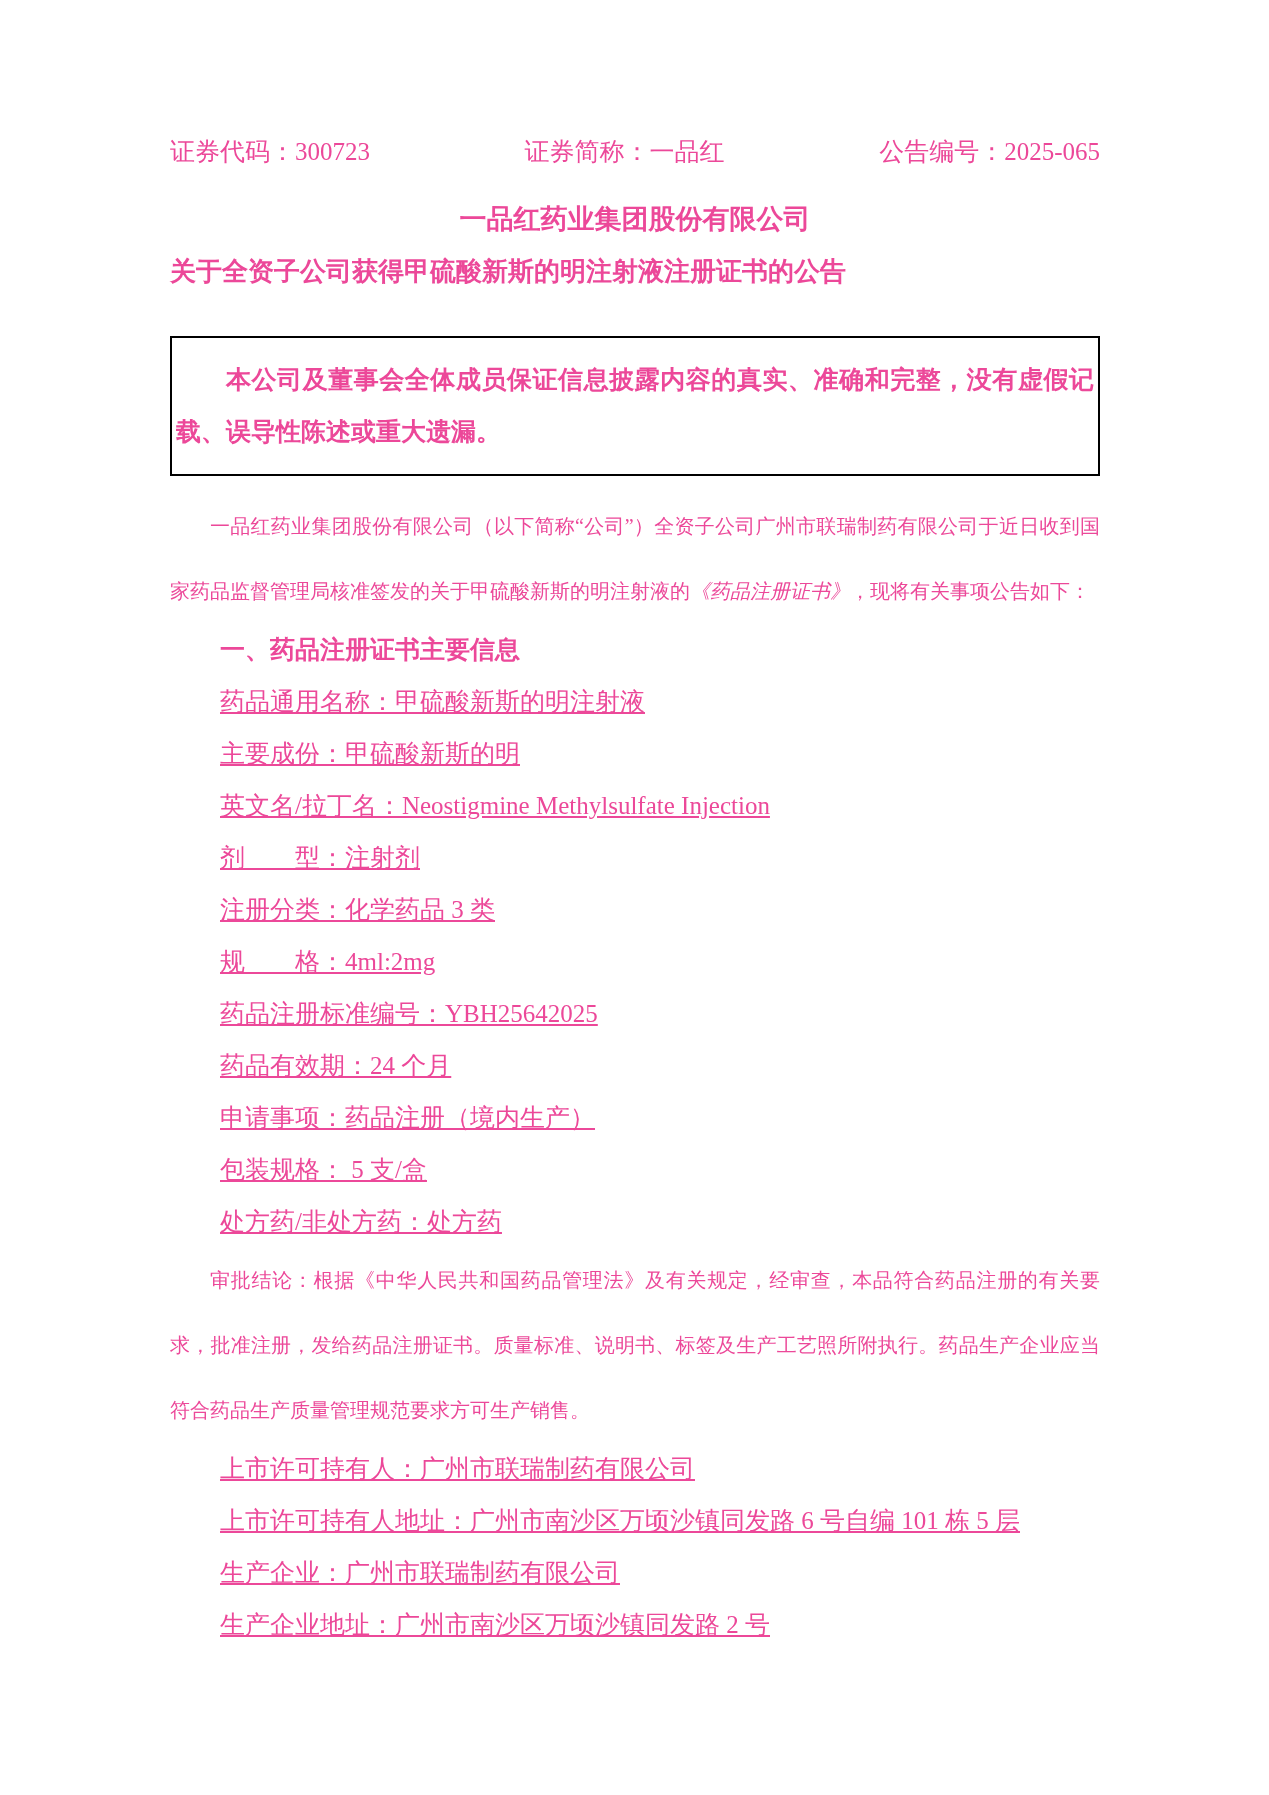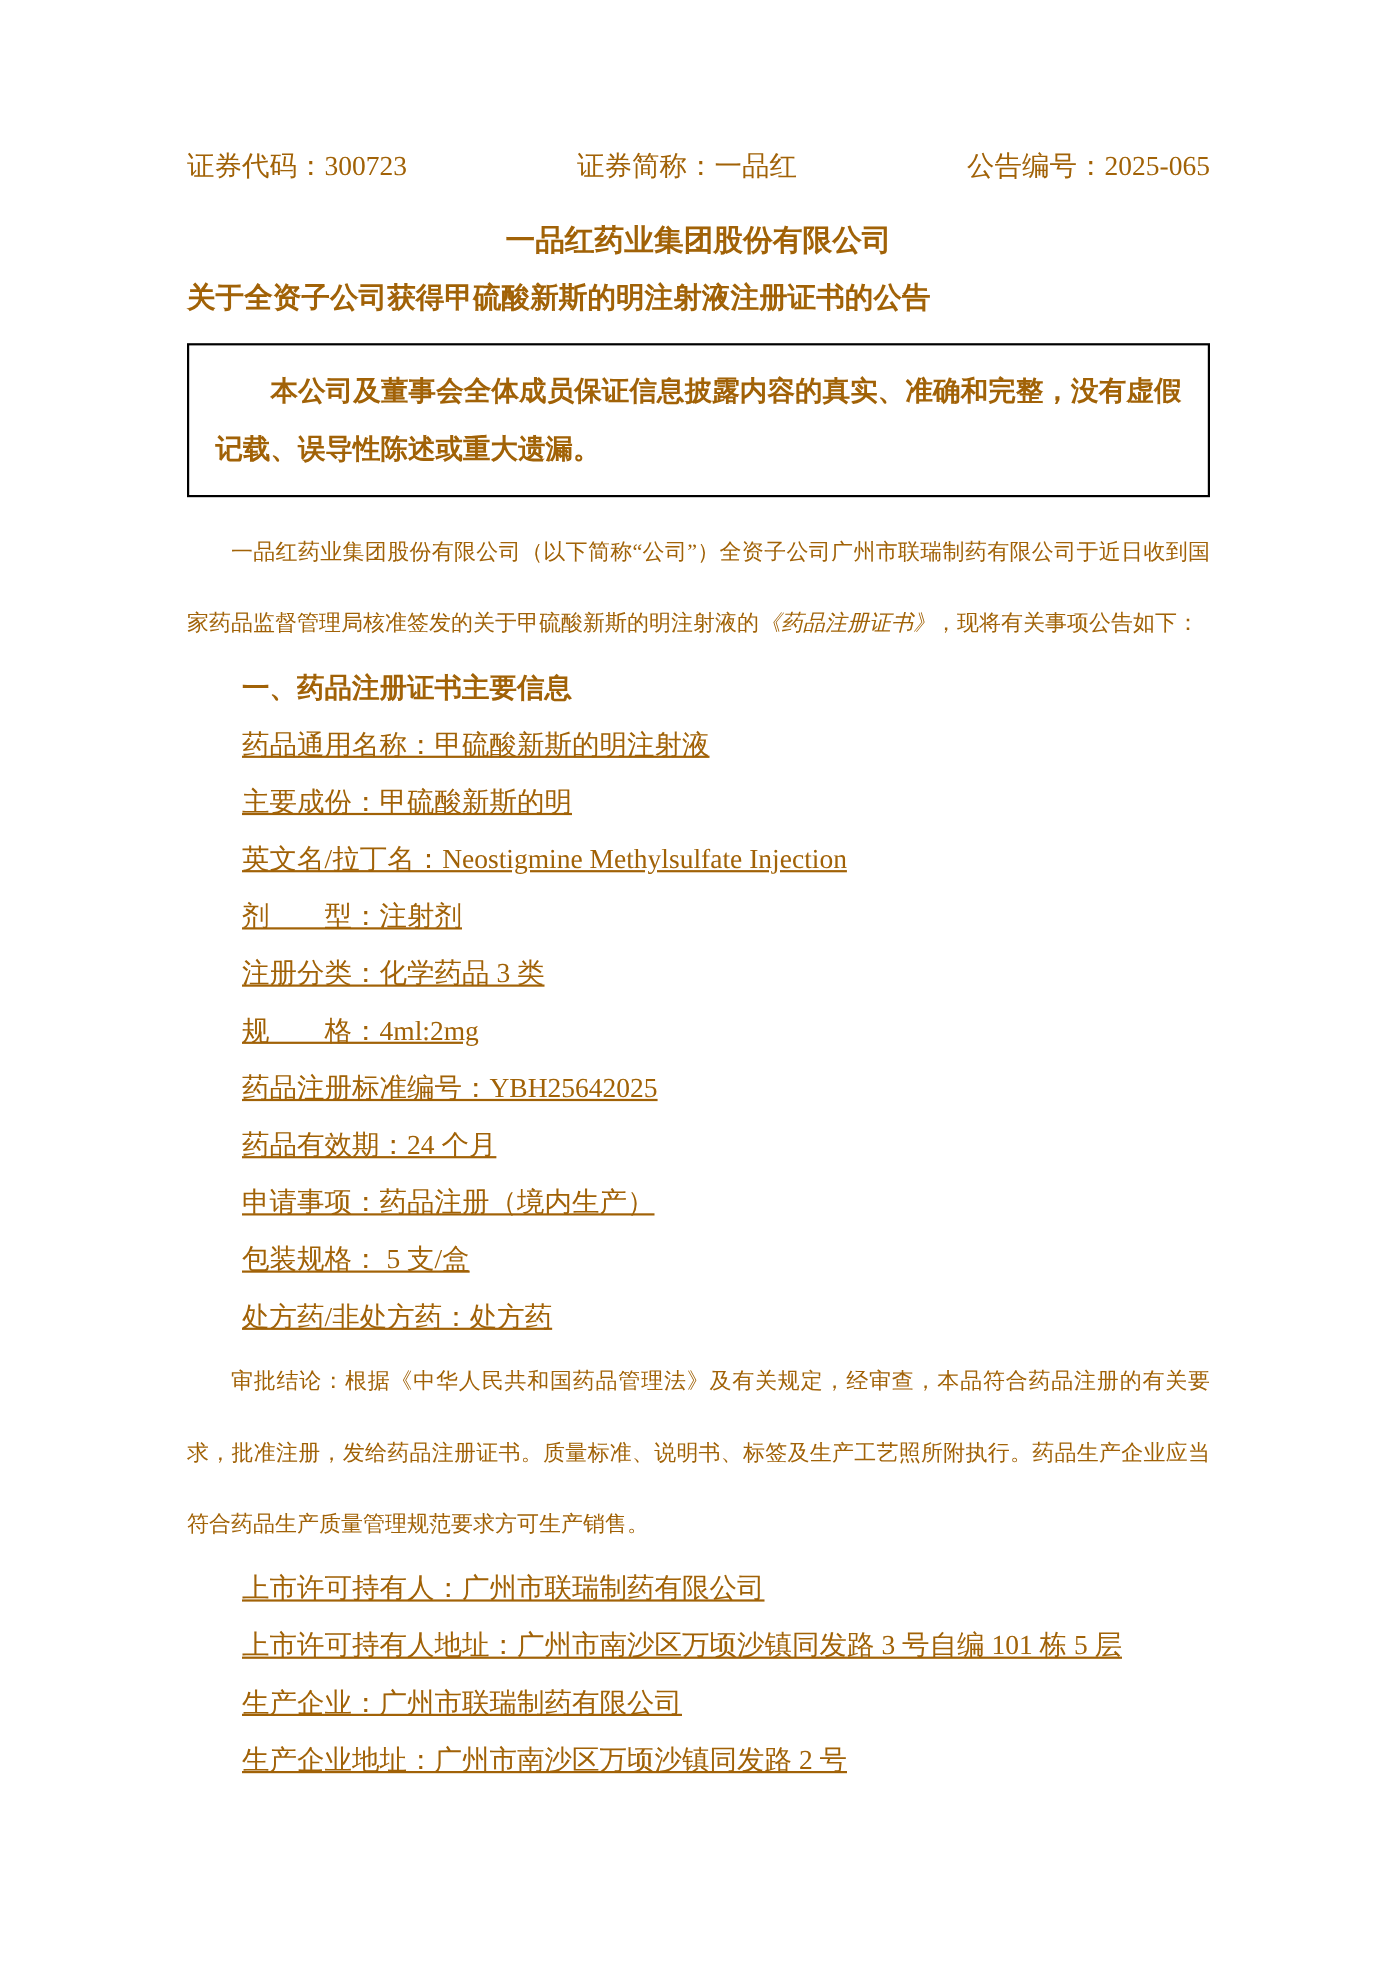--- a/index.html
+++ b/index.html
@@ -2,21 +2,21 @@
 <html><head>
 <meta charset="utf-8">
 <style>
   * { margin: 0; padding: 0; box-sizing: border-box; }
   html, body { background: #ffffff; }
   .page {
     position: relative;
     width: 1269px;
     height: 1795px;
     background: #ffffff;
-    color: #a16207;
+    color: #ec4899;
     font-family: "Liberation Serif", "DejaVu Serif", serif;
     overflow: hidden;
   }
   .content {
     margin-left: 170px;
     width: 930px;
     padding-top: 126px;
   }
   .header-row {
     display: flex;
@@ -34,23 +34,23 @@
     line-height: 42px;
   }
   .doc-subtitle {
     margin-top: 10px;
     font-family: "DejaVu Sans", "Liberation Sans", sans-serif;
     font-weight: bold;
     font-size: 26px;
     line-height: 42px;
   }
   .disclaimer-box {
-    margin-top: 20px;
+    margin-top: 44px;
     border: 2px solid #000000;
-    padding: 16px 24px;
+    padding: 16px 4px;
     font-family: "DejaVu Sans", "Liberation Sans", sans-serif;
     font-weight: bold;
     font-size: 25px;
     line-height: 52px;
     text-align: justify;
   }
   .disclaimer-box p { text-indent: 2em; }
   .body-para {
     font-size: 20px;
     line-height: 65px;
@@ -106,18 +106,18 @@
     <div class="detail-line">规　　格：4ml:2mg</div>
     <div class="detail-line">药品注册标准编号：YBH25642025</div>
     <div class="detail-line">药品有效期：24 个月</div>
     <div class="detail-line">申请事项：药品注册（境内生产）</div>
     <div class="detail-line">包装规格： 5 支/盒</div>
     <div class="detail-line">处方药/非处方药：处方药</div>
 
     <p class="body-para">审批结论：根据《中华人民共和国药品管理法》及有关规定，经审查，本品符合药品注册的有关要求，批准注册，发给药品注册证书。质量标准、说明书、标签及生产工艺照所附执行。药品生产企业应当符合药品生产质量管理规范要求方可生产销售。</p>
 
     <div class="detail-line">上市许可持有人：广州市联瑞制药有限公司</div>
-    <div class="detail-line">上市许可持有人地址：广州市南沙区万顷沙镇同发路 3 号自编 101 栋 5 层</div>
+    <div class="detail-line">上市许可持有人地址：广州市南沙区万顷沙镇同发路 6 号自编 101 栋 5 层</div>
     <div class="detail-line">生产企业：广州市联瑞制药有限公司</div>
     <div class="detail-line">生产企业地址：广州市南沙区万顷沙镇同发路 2 号</div>
 
   </div>
 </div>
 
 </body></html>

